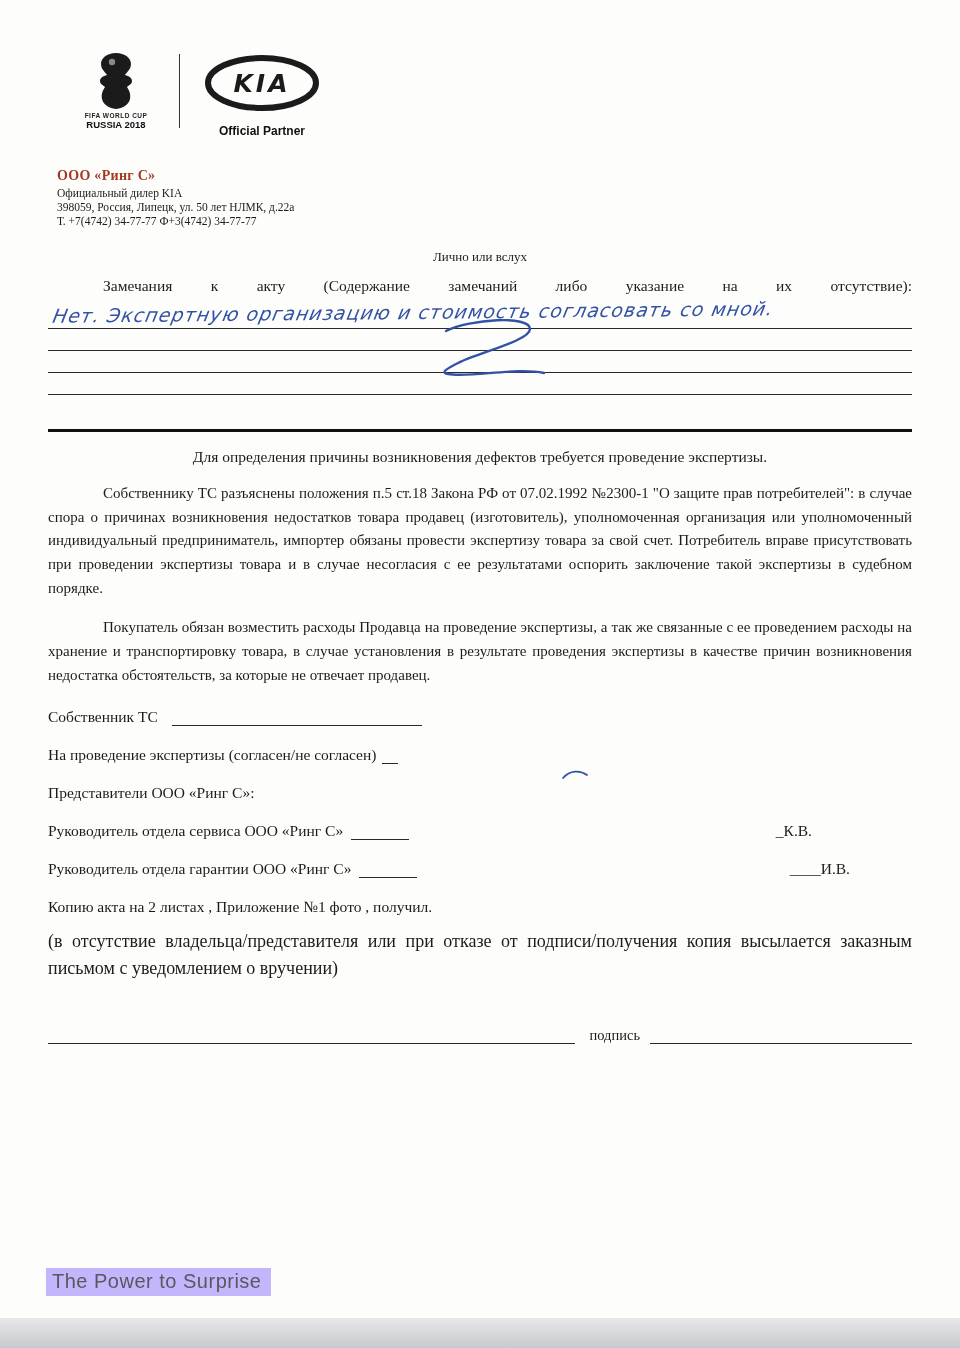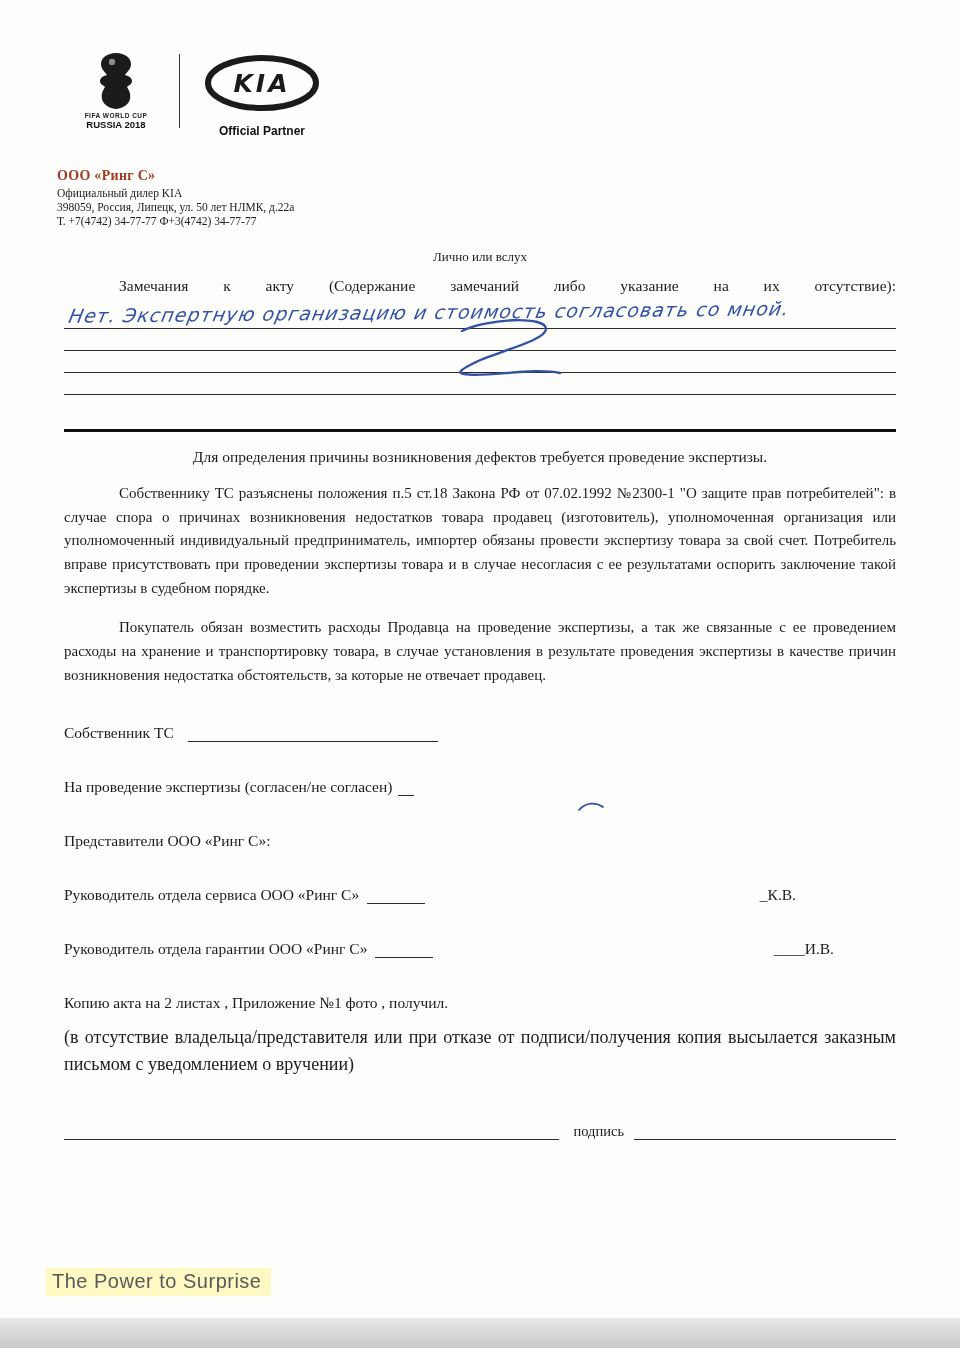--- a/index.html
+++ b/index.html
@@ -21,21 +21,21 @@
   .fifa-line1 { font-family:"Liberation Sans",sans-serif; font-size:6.5px; font-weight:bold; letter-spacing:0.5px; color:#222; margin-top:2px; }
   .fifa-line2 { font-family:"Liberation Sans",sans-serif; font-size:9.5px; font-weight:bold; color:#111; }
   .logo-divider { width:1px; background:#333; height:74px; margin:2px 24px 0 24px; }
   .kia-block { text-align:center; padding-top:2px; }
   .kia-partner { font-family:"Liberation Sans",sans-serif; font-size:12px; font-weight:bold; color:#111; margin-top:8px; }
   .dealer { margin-top:30px; }
   .dealer-name { color:#a23a22; font-weight:bold; font-size:14px; letter-spacing:0.3px; }
   .dealer-sub { font-size:11.5px; margin-top:3px; }
   .dealer-addr, .dealer-phone { font-size:11.5px; margin-top:2px; }
   
-  .content { padding:0 64px; }
+  .content { padding:0 48px; }
   .personally { text-align:center; font-size:13px; margin-top:22px; }
   .remarks-label {
     margin-top:12px;
     font-size:15.5px;
     text-indent:55px;
     text-align:justify;
     text-align-last:justify;
   }
   .lines-wrap { position:relative; margin-top:4px; }
   .hand-line { border-bottom:1.2px solid #2a2a2a; padding:2px 4px 1px 6px; height:30px; overflow:visible; }
@@ -48,40 +48,40 @@
     letter-spacing:1px;
     transform:skewX(-12deg) rotate(-0.6deg);
     white-space:nowrap;
   }
   .rule-line { border-bottom:1.2px solid #2a2a2a; height:22px; }
   .strike-z { position:absolute; left:370px; top:18px; }
   
   .big-rule { border:none; border-top:3.5px solid #111; margin-top:34px; }
   .expertise-title { text-align:center; font-weight:normal; font-size:15.5px; margin-top:16px; }
   .para { font-size:15px; line-height:1.58; text-align:justify; text-indent:55px; margin-top:16px; }
-  .row { font-size:15.5px; margin-top:36px; display:flex; align-items:flex-end; }
+  .row { font-size:15.5px; margin-top:20px; display:flex; align-items:flex-end; }
   .fill-line { border-bottom:1px solid #2a2a2a; display:inline-block; height:14px; }
   .w250 { width:250px; margin-left:14px; }
   .w60 { width:58px; margin-left:8px; }
   .w18 { width:16px; margin-left:6px; }
   .initials { margin-left:auto; }
   .init-kv { margin-right:100px; }
   .init-iv { margin-right:62px; }
   .note { font-size:18px; line-height:1.55; text-align:justify; margin-top:12px; }
   .sig-row { display:flex; align-items:flex-end; margin-top:44px; font-size:14.5px; }
   .sig-line1 { flex:1; border-bottom:1px solid #2a2a2a; height:14px; }
   .sig-label { margin:0 10px 0 14px; }
   .sig-line2 { width:262px; border-bottom:1px solid #2a2a2a; height:14px; }
   .blue-tick { position:absolute; }
   
   .slogan {
     position:absolute; left:46px; bottom:52px;
     font-family:"Liberation Sans",sans-serif;
     font-size:20px; color:#58595b;
-    background:#fef9c3;
+    background:#c4b5fd;
     padding:2px 10px 3px 6px;
     letter-spacing:0.5px;
   }
   .scan-edge {
     position:absolute; left:0; bottom:0; width:100%; height:30px;
     background:linear-gradient(#e7e8e9, #c7cacc);
   }
 </style>
 </head>
 <body>

